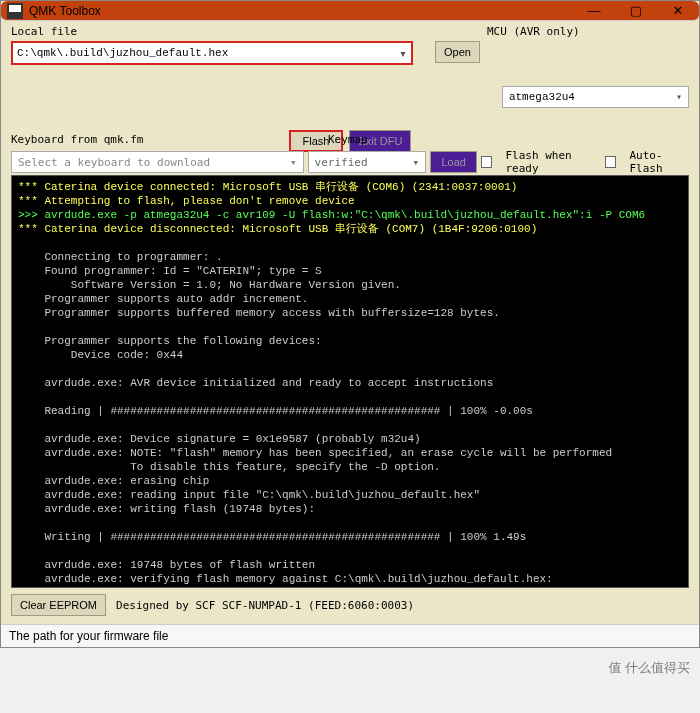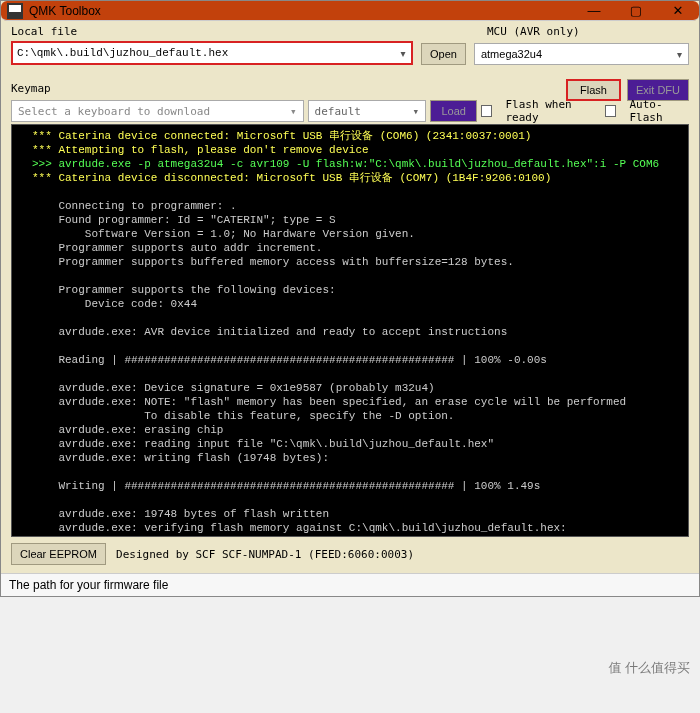--- a/index.html
+++ b/index.html
@@ -6,36 +6,36 @@
 body { font-family: "Segoe UI", Tahoma, sans-serif; font-size: 12px; background: #f0f0f0; width: 700px; }
 .window { background: #ece6c9; border: 1px solid #888; }
 .titlebar { height: 20px; display: flex; align-items: center; background: #c2410c; border-bottom: 1px solid #ccc; border-radius: 6px; }
 .titlebar-icon { width: 16px; height: 16px; margin: 0 6px; }
 .titlebar-title { flex: 1; font-size: 12px; }
 .titlebar-btns { display: flex; }
 .titlebar-btn { width: 42px; height: 28px; display: flex; align-items: center; justify-content: center; font-size: 13px; }
 .content { padding: 4px 10px 8px 10px; }
 .row { display: flex; align-items: center; gap: 17px; margin-bottom: 3px; }
 .lbl { font-size: 11px; font-family: "Microsoft YaHei", SimSun, monospace; }
-.file-row { display: flex; align-items: flex-end; gap: 8px; }
+.file-row { display: flex; align-items: flex-start; gap: 22px; }
 .file-combo { flex: 0 0 402px; height: 24px; border: 2px solid #d82222; display: flex; align-items: center; background: #fff; }
 .file-combo input { flex: 1; border: none; padding: 0 4px; font-size: 11px; font-family: "Courier New", monospace; outline: none; }
 .file-combo .arrow { width: 16px; text-align: center; color: #555; font-size: 10px; }
 .btn { height: 22px; padding: 1px 8px; background: #dcd6bb; border: 1px solid #a09a80; font-size: 11px; cursor: pointer; }
 .btn.disabled { color: #999; background: #4c1d95; }
 .flash-btn { border: 2px solid #d82222; padding: 0 12px; }
-.mcu-combo { flex: 1; height: 22px; background: #fff; border: 1px solid #aaa; display: flex; align-items: center; padding: 0 6px; font-size: 11px; font-family: Liberation Sans, sans-serif; }
+.mcu-combo { flex: 1; height: 22px; background: #fff; border: 1px solid #aaa; display: flex; align-items: center; padding: 0 6px; font-size: 11px; font-family: Liberation Mono, monospace; margin-top: 45px; }
 .mcu-combo .arrow { margin-left: auto; font-size: 10px; color: #555; }
 .row2 { display: flex; align-items: center; gap: 4px; }
 .kb-combo, .km-combo { height: 22px; background: #fff; border: 1px solid #aaa; display: flex; align-items: center; padding: 0 6px; font-size: 11px; font-family: monospace; }
 .kb-combo { width: 318px; color: #888; justify-content: flex-end; }
 .km-combo { width: 128px; color: #666; }
 .checkbox { display: flex; align-items: center; gap: 13px; font-size: 11px; font-family: monospace; }
 .checkbox .box { width: 12px; height: 12px; border: 1px solid #666; background: #fff; }
-.console { background: #000; border: 1px solid #555; height: 413px; padding: 4px 20px; font-family: "Courier New", Consolas, monospace; font-size: 11px; line-height: 14px; overflow: hidden; white-space: pre; color: #ccc; }
+.console { background: #000; border: 1px solid #555; height: 413px; padding: 4px 6px; font-family: "Courier New", Consolas, monospace; font-size: 11px; line-height: 14px; overflow: hidden; white-space: pre; color: #ccc; }
 .yellow { color: #ffff55; }
 .green { color: #55ff55; }
 .bottom { display: flex; align-items: center; gap: 10px; margin-top: 6px; font-size: 11px; }
 .statusbar { padding: 4px 8px; font-size: 12px; background: #f7f7f7; border-top: 1px solid #ccc; }
 .watermark { position: fixed; right: 10px; bottom: 36px; opacity: 0.5; font-size: 13px; }
 </style>
 </head>
 <body>
 
 <div class="window">
@@ -64,36 +64,37 @@
         <input value="C:\qmk\.build\juzhou_default.hex" style="">
         <span class="arrow">▾</span>
       </div>
       <button class="btn">Open</button>
       <div class="mcu-combo">
         <span>atmega32u4</span>
         <span class="arrow">▾</span>
       </div>
     </div>
 
-    <div class="row" style="margin-top:14px; justify-content:flex-end; gap:6px">
+    <div class="row" style="margin-top:22px; justify-content:center; gap:6px">
       <button class="btn flash-btn">Flash</button>
       <button class="btn disabled">Exit DFU</button>
     </div>
 
     <div class="row" style="margin-top:-22px">
+      <span class="lbl" style="flex:0 0 300px">Keyboard from qmk.fm</span>
       <span class="lbl">Keymap</span>
     </div>
 
     <div class="row2">
       <div class="kb-combo">
         <span>Select a keyboard to download</span>
         <span class="arrow" style="margin-left:auto">▾</span>
       </div>
       <div class="km-combo">
-        <span>default</span>
+        <span>verified</span>
         <span class="arrow" style="margin-left:auto">▾</span>
       </div>
       <button class="btn disabled" style="width:50px">Load</button>
       <label class="checkbox">
         <span class="box"></span>
         <span>Flash when ready</span>
       </label>
       <label class="checkbox">
         <span class="box"></span>
         <span>Auto-Flash</span>

